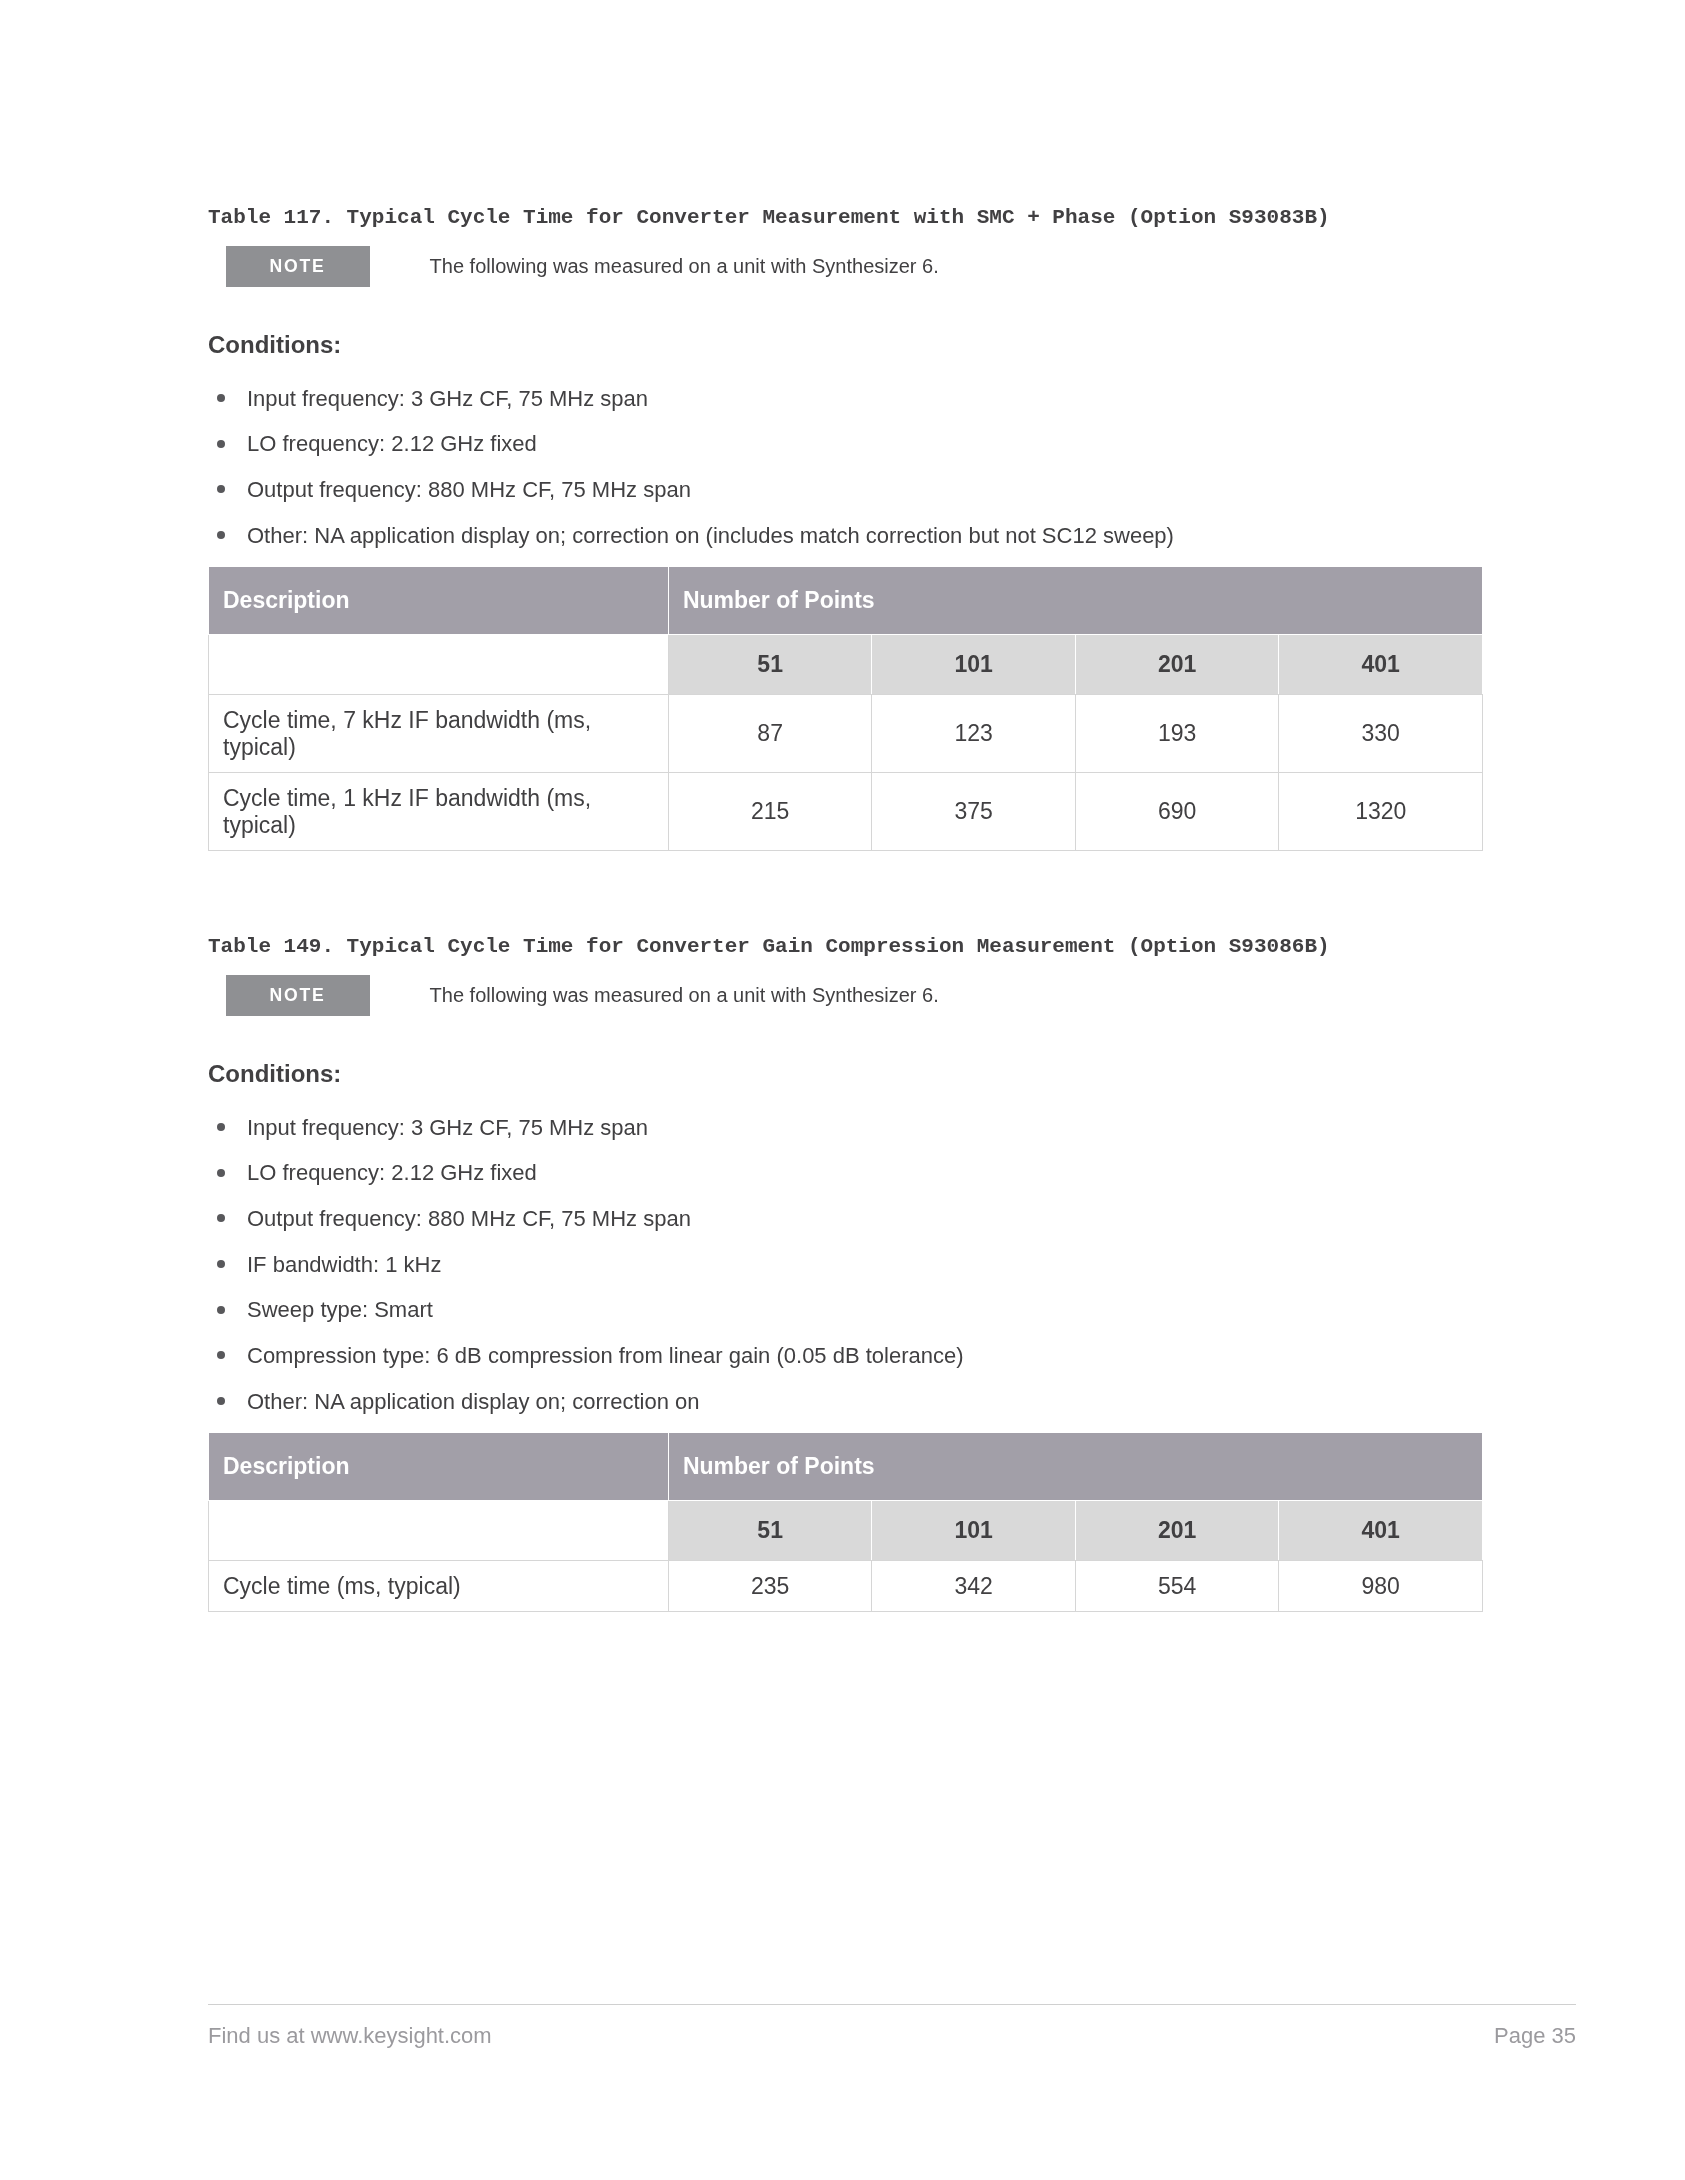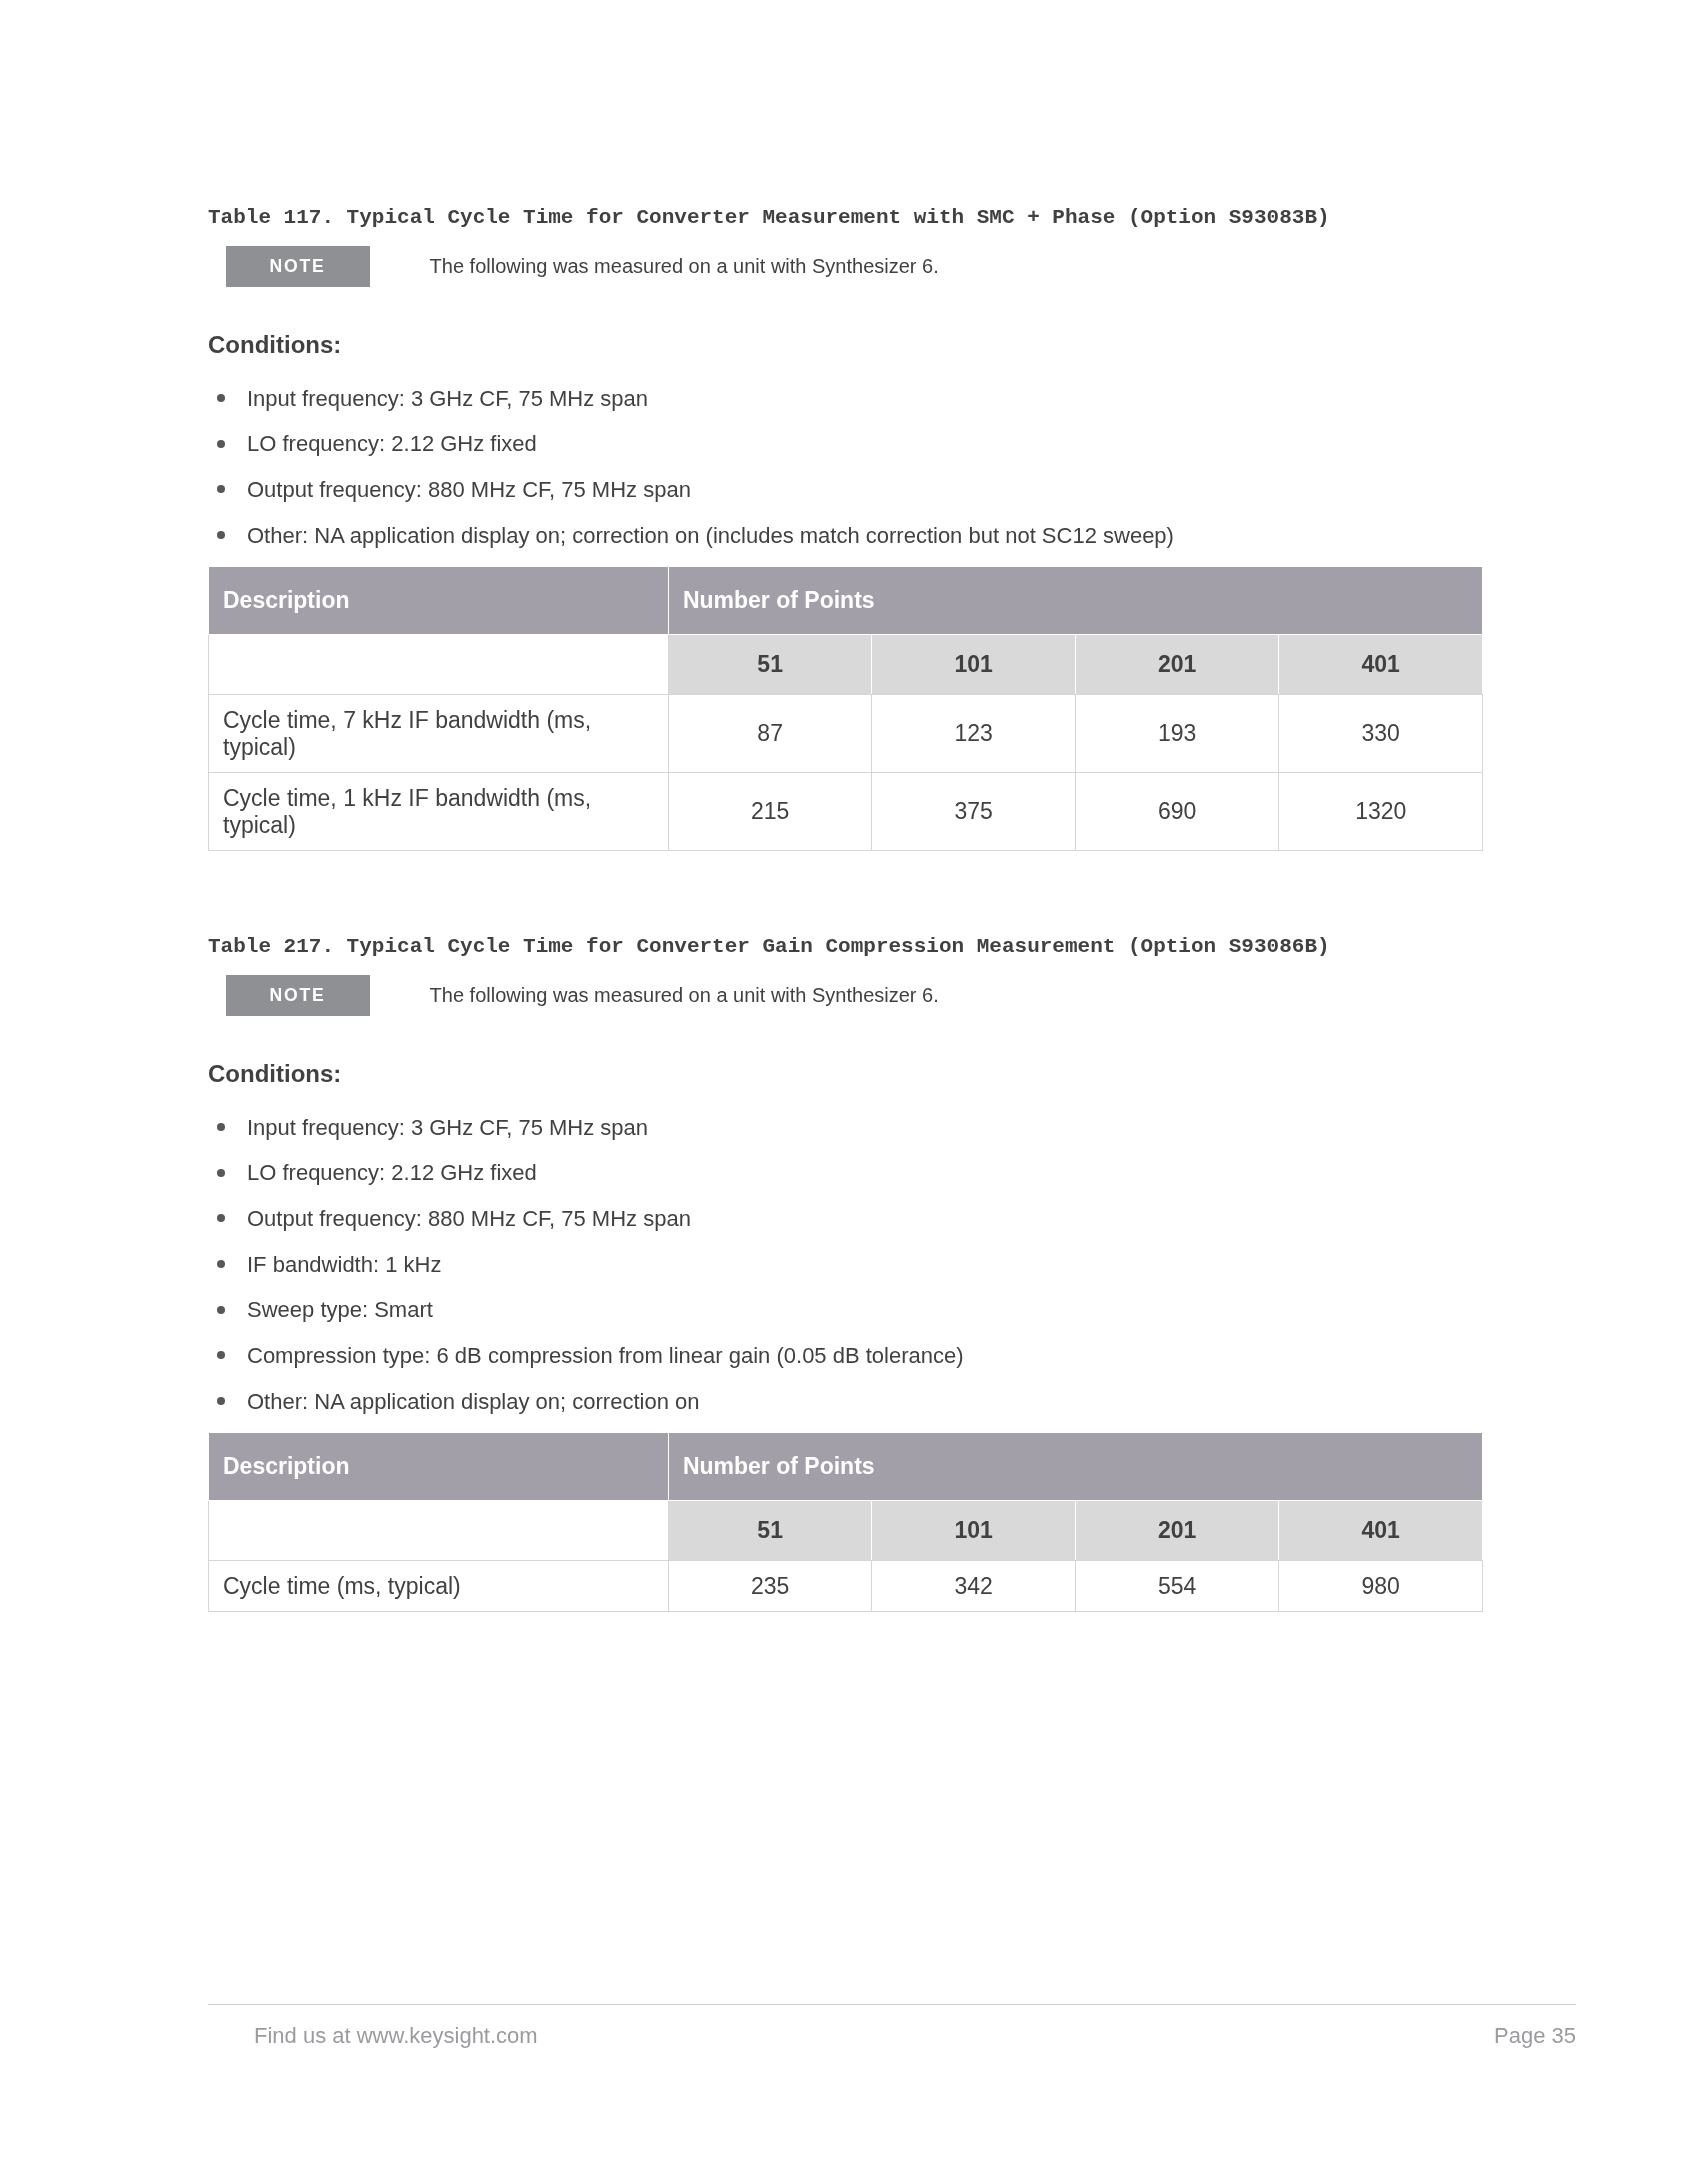--- a/index.html
+++ b/index.html
@@ -126,21 +126,21 @@
     right: 109px;
     top: 2004px;
     border-top: 0.9px solid #d0d0d0;
     padding-top: 17.6px;
     display: flex;
     justify-content: space-between;
     align-items: baseline;
     font-size: 22px;
     color: var(--footer-text, #9b9a9e);
   }
-  .footer-link { color: var(--footer-text, #9b9a9e); text-decoration: none; margin-left: 46px; }
+  .footer-link { color: var(--footer-text, #9b9a9e); text-decoration: none; }
 </style>
 </head>
 <body>
 
 <div class="content">
 
   <section class="section">
     <h2 class="section-title">Table 117. Typical Cycle Time for Converter Measurement with SMC + Phase (Option S93083B)</h2>
 
     <div class="note-row">
@@ -191,21 +191,21 @@
           <td class="num">215</td>
           <td class="num">375</td>
           <td class="num">690</td>
           <td class="num">1320</td>
         </tr>
       </tbody>
     </table>
   </section>
 
   <section class="section">
-    <h2 class="section-title">Table 217. Typical Cycle Time for Converter Gain Compression Measurement (Option S93086B)</h2>
+    <h2 class="section-title">Table 149. Typical Cycle Time for Converter Gain Compression Measurement (Option S93086B)</h2>
 
     <div class="note-row">
       <span class="note-badge">NOTE</span>
       <span class="note-text">The following was measured on a unit with Synthesizer 6.</span>
     </div>
 
     <h3 class="conditions-heading">Conditions:</h3>
 
     <ul class="conditions">
       <li>Input frequency: 3 GHz CF, 75 MHz span</li>

